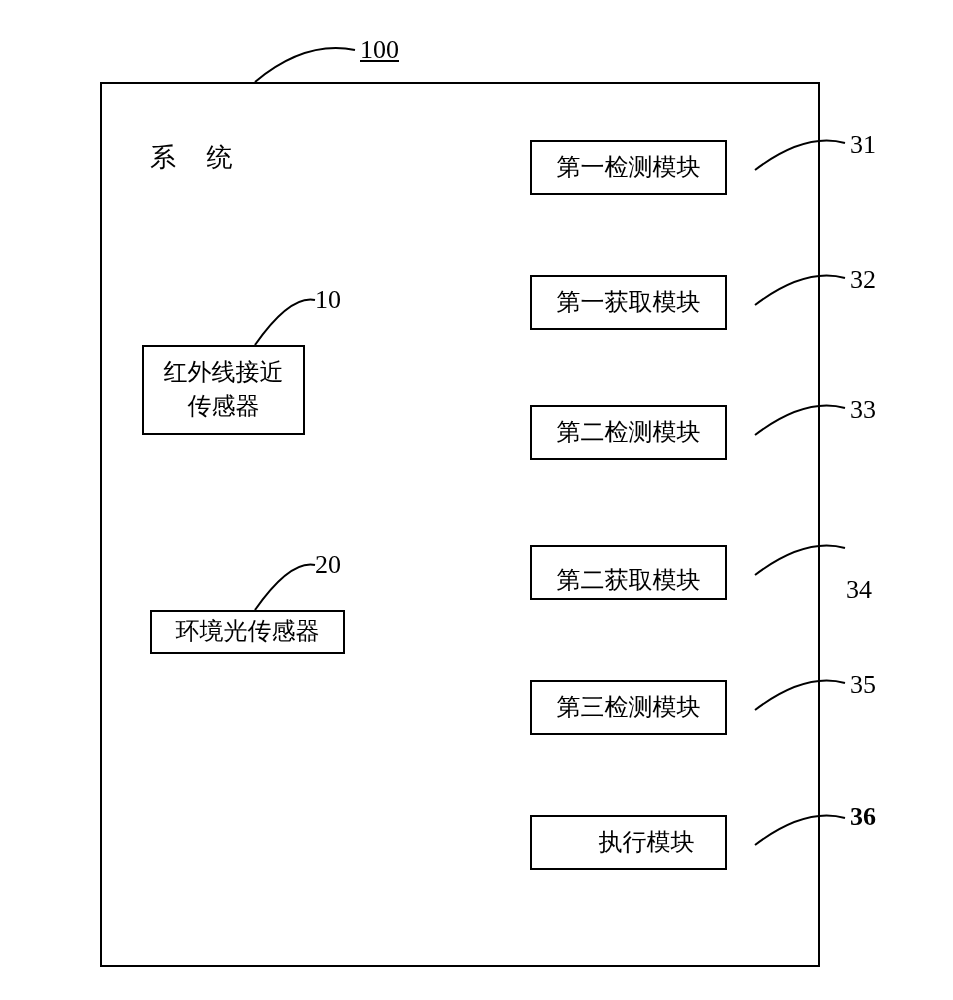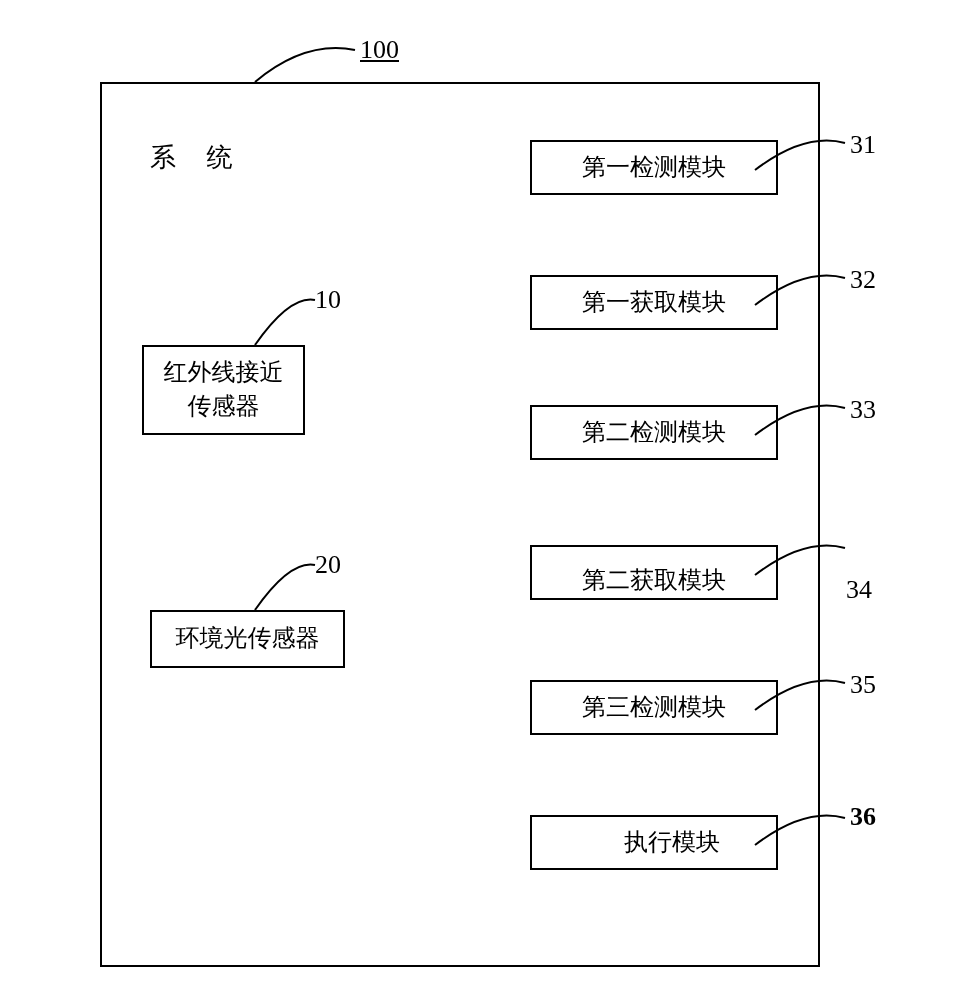--- a/index.html
+++ b/index.html
@@ -39,25 +39,25 @@
     .sensor-block-1 {
       left: 142px;
       top: 345px;
       width: 163px;
       height: 90px;
     }
     .sensor-block-2 {
       left: 150px;
       top: 610px;
       width: 195px;
-      height: 58px;
+      height: 44px;
     }
     .module-block {
       left: 530px;
-      width: 248px;
+      width: 197px;
       height: 55px;
     }
     .m1 { top: 140px; }
     .m2 { top: 275px; }
     .m3 { top: 405px; }
     .m4 { top: 545px; align-items: flex-end; }
     .m5 { top: 680px; }
     .m6 { top: 815px; padding-left: 36px; }
 
     .callout {

